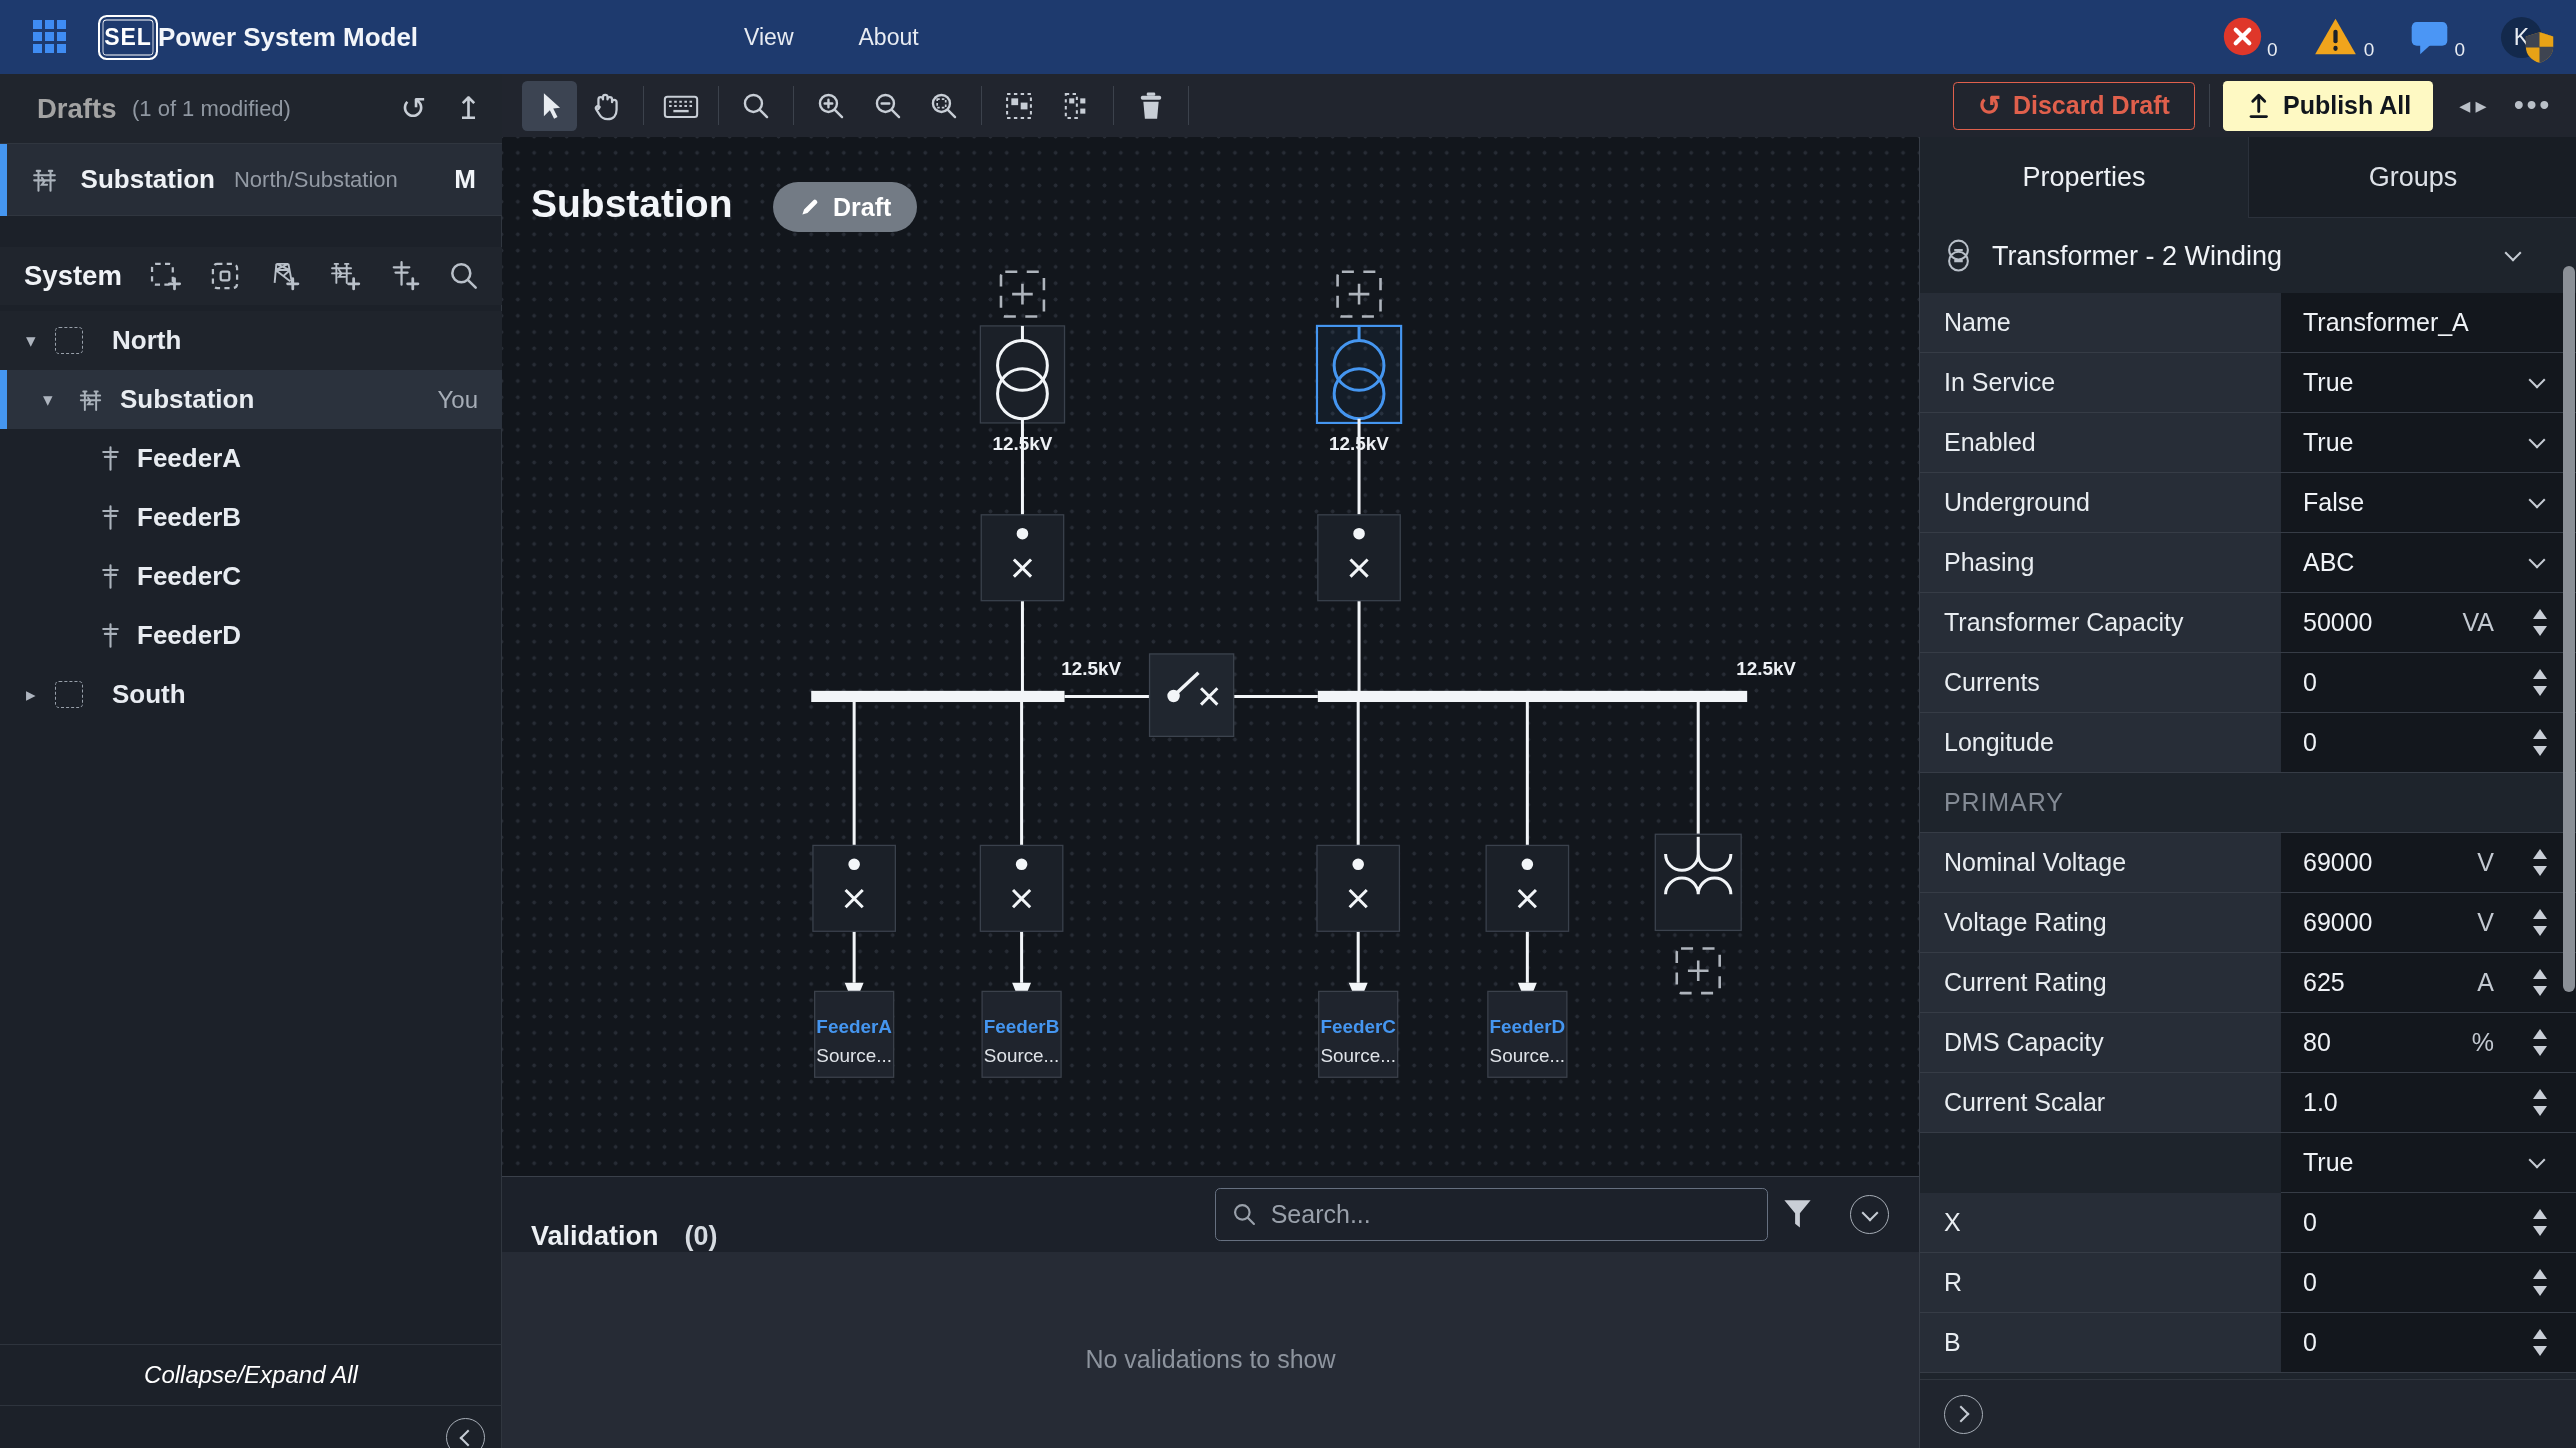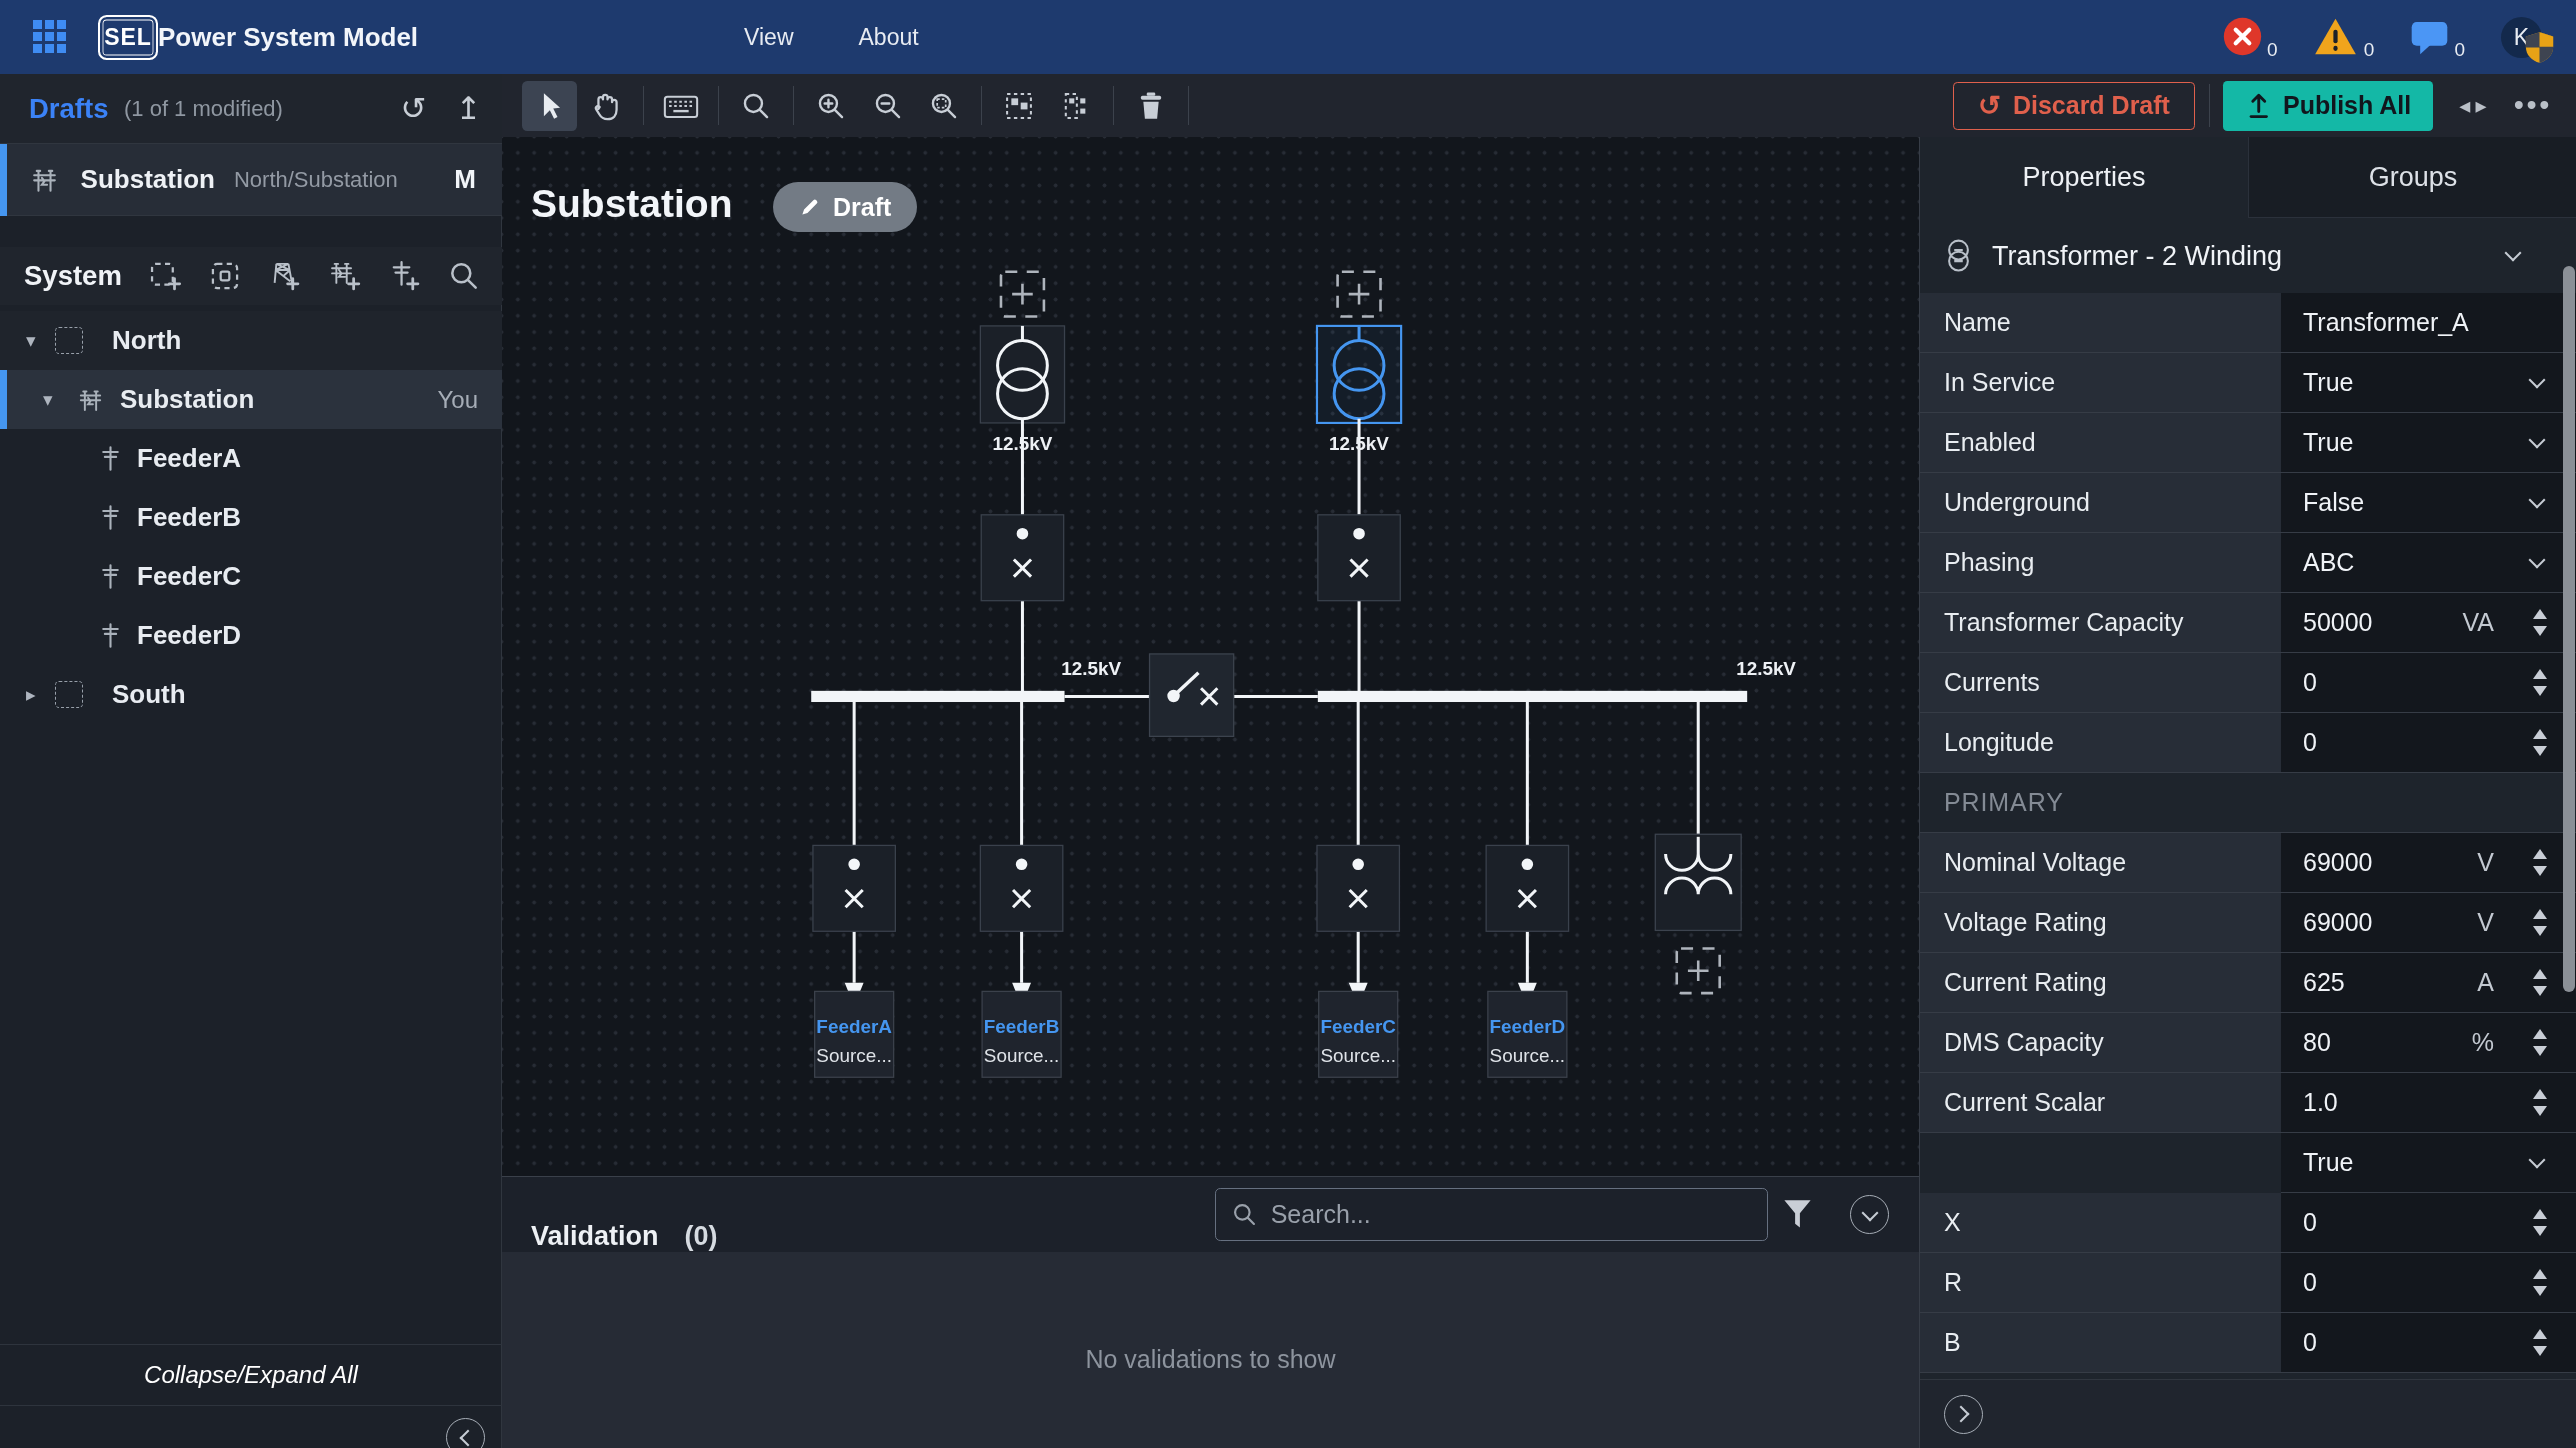--- a/index.html
+++ b/index.html
@@ -22,28 +22,28 @@
   .avatar svg { position:absolute; right:-12px; bottom:-6.9px; }
 
   
   #toolbar { left:502px; top:74px; width:2074px; height:64px; background:#21252e; border-bottom:0.9px solid #0c0e12; display:flex; align-items:center; }
   .tool { width:55px; height:50px; margin:0 0.9px; border-radius:5.2px; display:flex; align-items:center; justify-content:center; color:#c8ced6; cursor:pointer; }
   .tool.selected { background:#3c4452; }
   .tsep { width:0.9px; height:39px; background:#3c424c; margin:0 8.6px; }
   .btn-discard { margin-left:auto; display:flex; align-items:center; gap:12px; height:48px; padding:0 24px; border:1.7px solid #e0604c; border-radius:4.3px; color:#e0604c; font-size:25px; font-weight:bold; cursor:pointer; }
   .btn-discard .uglyph { font-size:27.5px; font-weight:bold; }
   .vsep2 { width:0.9px; height:43px; background:#3c424c; margin:0 13.7px; }
-  .btn-publish { display:flex; align-items:center; gap:10.3px; height:50px; padding:0 22px; background:#14b8a6; border-radius:4.3px; color:#11161d; font-size:25px; font-weight:bold; cursor:pointer; }
+  .btn-publish { display:flex; align-items:center; gap:10.3px; height:50px; padding:0 22px; background:#fef9c3; border-radius:4.3px; color:#11161d; font-size:25px; font-weight:bold; cursor:pointer; }
   .nav-arrows { margin:0 22px 0 26px; color:#b9bfc7; font-size:22px; letter-spacing:5.2px; cursor:pointer; }
   .more-dots { margin-right:24px; color:#b9bfc7; font-size:29px; letter-spacing:2.6px; cursor:pointer; }
 
   
   #sidebar { left:0; top:74px; width:502px; height:1375px; background:#1c2129; border-right:0.9px solid #30363f; }
   .drafts-head { position:absolute; left:0; top:0; width:502px; height:70px; background:#20252d; border-bottom:0.9px solid #30363f; display:flex; align-items:center; }
-  .drafts-title { margin-left:29px; font-size:27.5px; font-weight:600; color:#3b82f6; }
+  .drafts-title { margin-left:37px; font-size:27.5px; font-weight:600; color:#a3a3a3; }
   .drafts-sub { margin-left:15.5px; font-size:22px; color:#8f97a1; }
   .dh-icons { margin-left:auto; margin-right:20.6px; display:flex; gap:29px; color:#c8ced6; }
   .dh-icons span { font-size:31px; cursor:pointer; }
   .draft-item { position:absolute; left:0; top:70px; width:502px; height:72px; background:#272d37; border-bottom:0.9px solid #30363f; display:flex; align-items:center; cursor:pointer; }
   .draft-item .accent { position:absolute; left:0; top:0; width:6.9px; height:72px; background:#4596f0; }
   .draft-item .dname { margin-left:20.6px; font-size:26px; font-weight:600; color:#eef1f5; }
   .draft-item .dpath { margin-left:19px; font-size:22px; color:#939aa4; }
   .draft-item .dbadge { margin-left:auto; margin-right:26px; font-size:26px; font-weight:bold; color:#f2f5f9; }
   .system-head { position:absolute; left:0; top:173px; width:502px; height:58px; background:#20252d; display:flex; align-items:center; }
   .system-title { margin-left:24px; font-size:27.5px; font-weight:600; color:#f0f3f7; margin-right:24px; }

